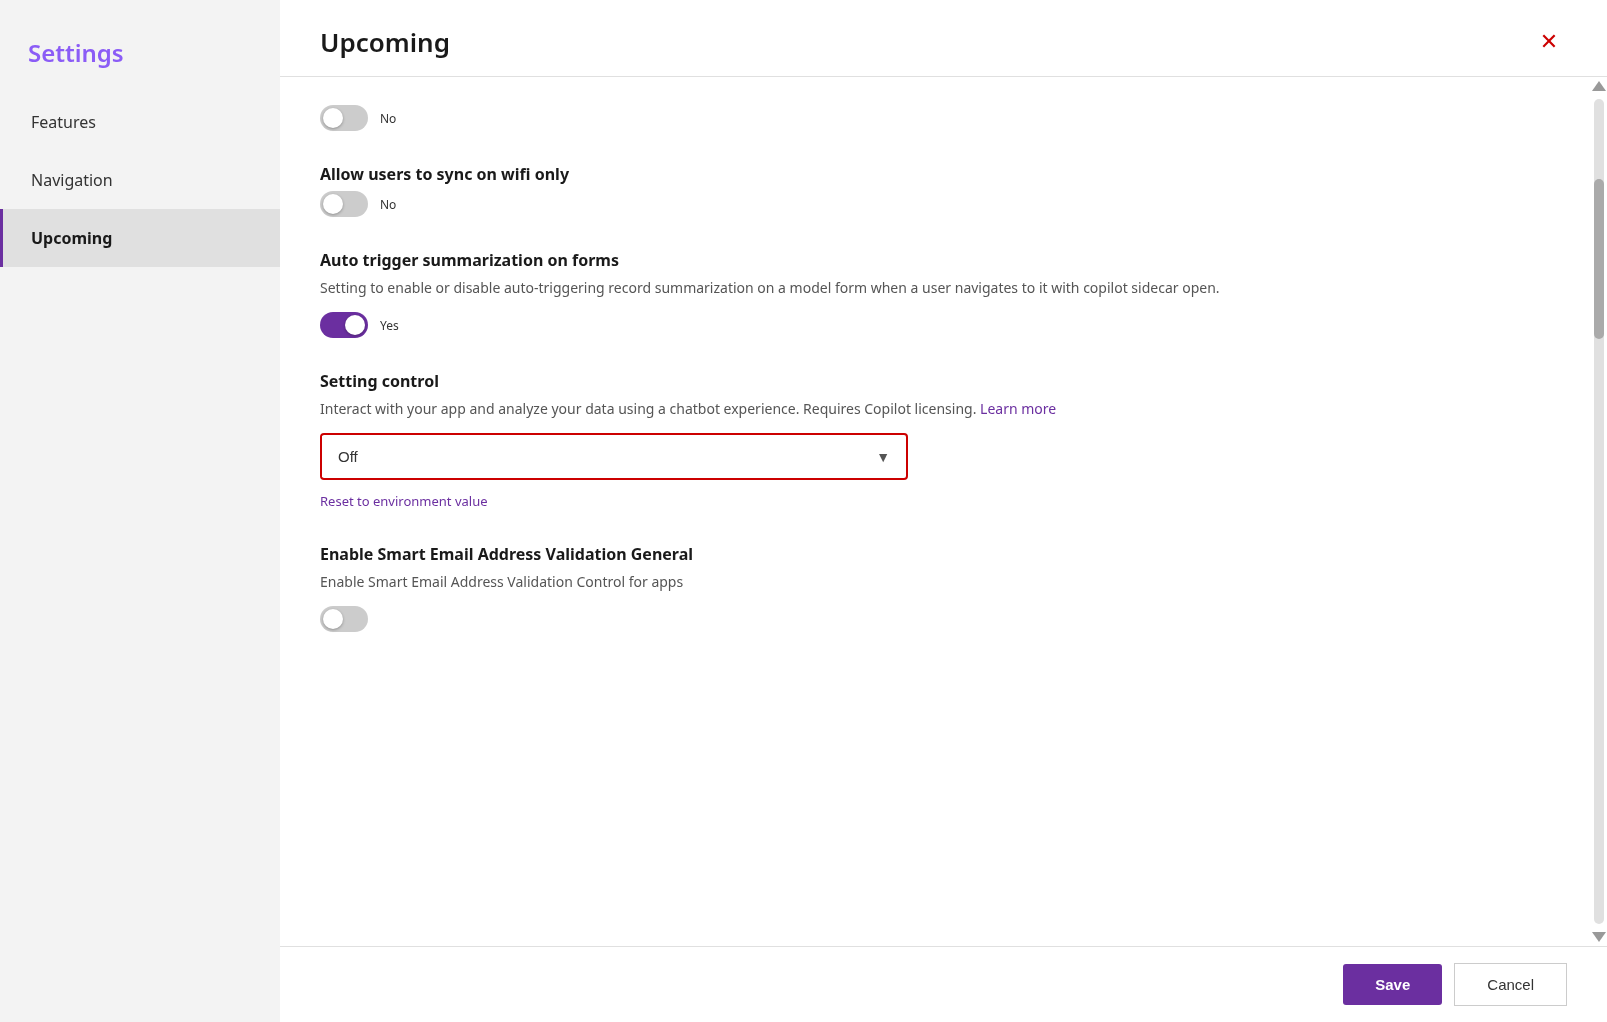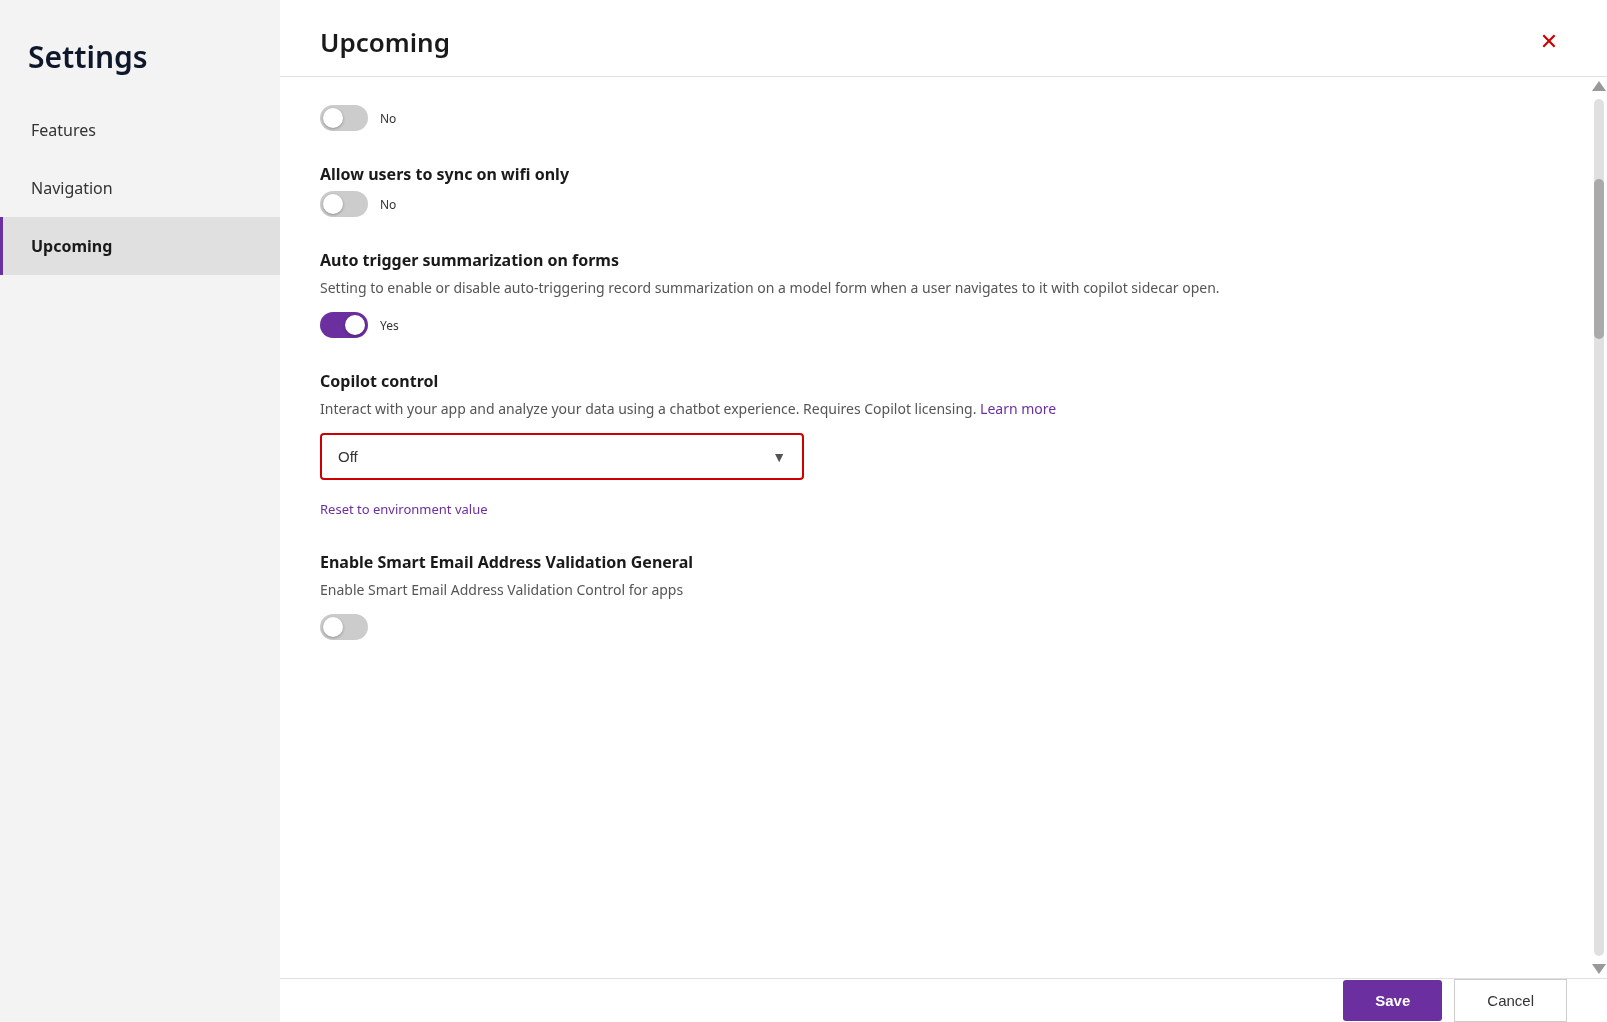--- a/index.html
+++ b/index.html
@@ -16,23 +16,23 @@
     .sidebar {
       width: 280px;
       min-width: 280px;
       background: #f3f3f3;
       height: 100%;
       display: flex;
       flex-direction: column;
       padding-top: 20px;
     }
     .sidebar-title {
-      font-size: 30px;
+      font-size: 24px;
       font-weight: 600;
-      color: #0f172a;
+      color: #8b5cf6;
       padding: 16px 28px 24px 28px;
     }
     .sidebar-item {
       padding: 18px 28px;
       font-size: 16px;
       color: #333;
       cursor: pointer;
       border-left: 3px solid transparent;
     }
     .sidebar-item.active {
@@ -204,22 +204,22 @@
       text-decoration: none;
       cursor: pointer;
     }
 
     
     .dropdown-wrapper {
       border: 2px solid #c00;
       border-radius: 4px;
       display: inline-flex;
       align-items: center;
-      width: 484px;
-      margin-bottom: 16px;
+      width: 588px;
+      margin-bottom: 8px;
     }
     .dropdown-select {
       flex: 1;
       padding: 12px 16px;
       font-size: 15px;
       color: #333;
       border: none;
       background: #fff;
       appearance: none;
       -webkit-appearance: none;
@@ -240,21 +240,21 @@
       text-decoration: none;
       display: inline-block;
       margin-top: 4px;
     }
 
     
     .footer {
       display: flex;
       justify-content: flex-end;
       align-items: center;
-      padding: 0 40px;
+      padding: 16px 40px;
       gap: 12px;
       border-top: 1px solid #e0e0e0;
       background: #fff;
     }
     .btn-save {
       background: #6b2fa0;
       color: #fff;
       border: none;
       padding: 12px 32px;
       font-size: 15px;
@@ -351,21 +351,21 @@
           <label class="toggle">
             <div class="toggle-track on">
               <div class="toggle-thumb"></div>
             </div>
           </label>
           <span class="toggle-label">Yes</span>
         </div>
       </div>
 
       <div class="setting-section">
-        <div class="section-heading">Copilot control</div>
+        <div class="section-heading">Setting control</div>
         <div class="section-desc">
           <span>Interact with your app and analyze your data using a chatbot experience. Requires Copilot licensing. </span><a class="learn-more">Learn more</a>
         </div>
         <div class="dropdown-wrapper">
           <select class="dropdown-select">
             <option>Off</option>
             <option>On</option>
           </select>
           <span class="dropdown-arrow">▼</span>
         </div>

